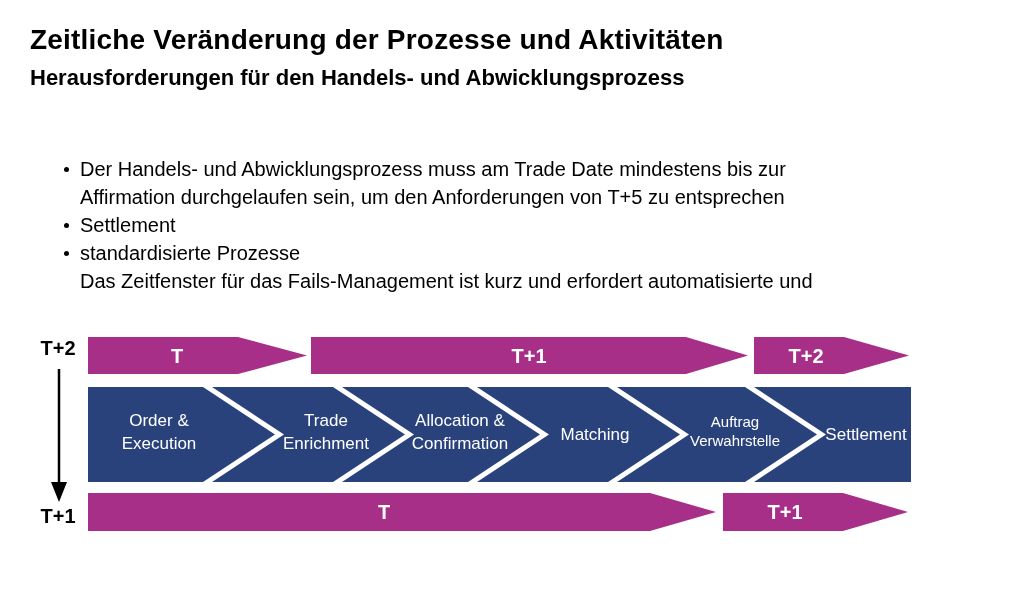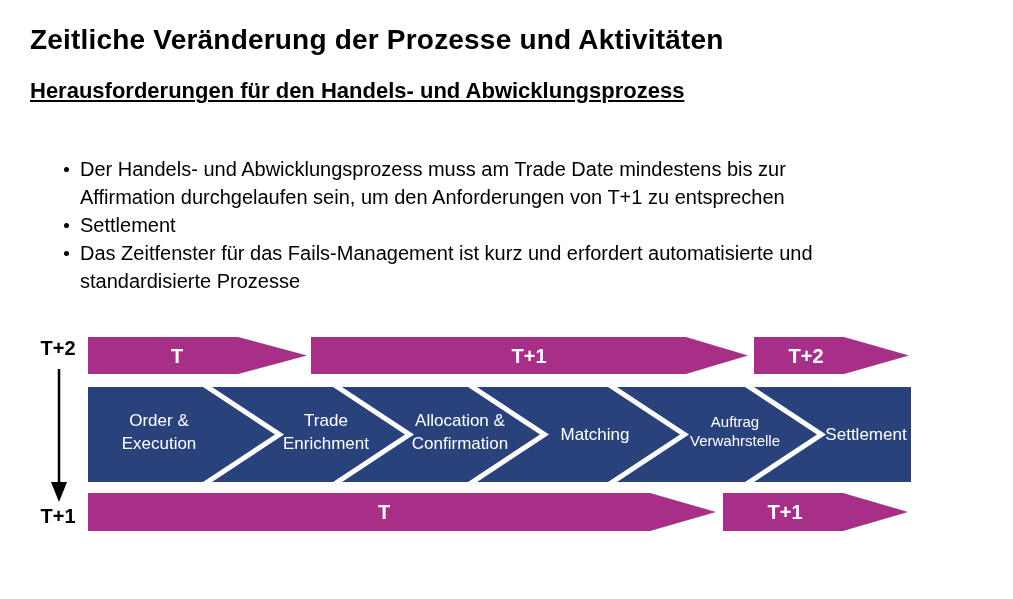--- a/index.html
+++ b/index.html
@@ -11,24 +11,23 @@
     overflow: hidden;
   }
   .slide { position: relative; width: 928px; height: 599px; }
 
   .title {
     position: absolute; left: 30px; top: 24px;
     font-size: 28px; font-weight: bold; letter-spacing: 0.2px;
     white-space: nowrap;
   }
   .subtitle {
-    position: absolute; left: 30px; top: 78px;
+    position: absolute; left: 30px; top: 65px;
     font-size: 22px; font-weight: bold;
     white-space: nowrap;
-    text-decoration: underline;
   }
 
   .bullets {
     position: absolute; left: 48px; top: 139px;
     list-style: none; margin: 16px; padding: 0;
     font-size: 20px; line-height: 28px;
   }
   .bullets li { display: flex; align-items: flex-start; }
   .bullets .dot {
     flex: none; width: 5px; height: 5px; border-radius: 50%;
@@ -55,34 +54,34 @@
 <div class="slide">
 
   <div class="title">Zeitliche Veränderung der Prozesse und Aktivitäten</div>
   <div class="subtitle">Herausforderungen für den Handels- und Abwicklungsprozess</div>
 
   <ul class="bullets">
     <li>
       <span class="dot"></span>
       <span>
         <span class="bullet-line">Der Handels- und Abwicklungsprozess muss am Trade Date mindestens bis zur</span>
-        <span class="bullet-line">Affirmation durchgelaufen sein, um den Anforderungen von T+1 zu entsprechen</span>
+        <span class="bullet-line">Affirmation durchgelaufen sein, um den Anforderungen von T+5 zu entsprechen</span>
       </span>
     </li>
     <li>
       <span class="dot"></span>
       <span>
         <span class="bullet-line">Settlement</span>
       </span>
     </li>
     <li>
       <span class="dot"></span>
       <span>
+        <span class="bullet-line">standardisierte Prozesse</span>
         <span class="bullet-line">Das Zeitfenster für das Fails-Management ist kurz und erfordert automatisierte und</span>
-        <span class="bullet-line">standardisierte Prozesse</span>
       </span>
     </li>
   </ul>
 
   <svg class="diagram" width="1013" height="230" viewBox="0 0 1013 230" xmlns="http://www.w3.org/2000/svg">
 
     <text class="side-label" x="58" y="30">T+2</text>
     <line x1="59" y1="44" x2="59" y2="160" stroke-width="2.5" stroke="#000000"></line>
     <polygon points="51,157 67,157 59,177" fill="#000000"></polygon>
     <text class="side-label" x="58" y="198">T+1</text>

